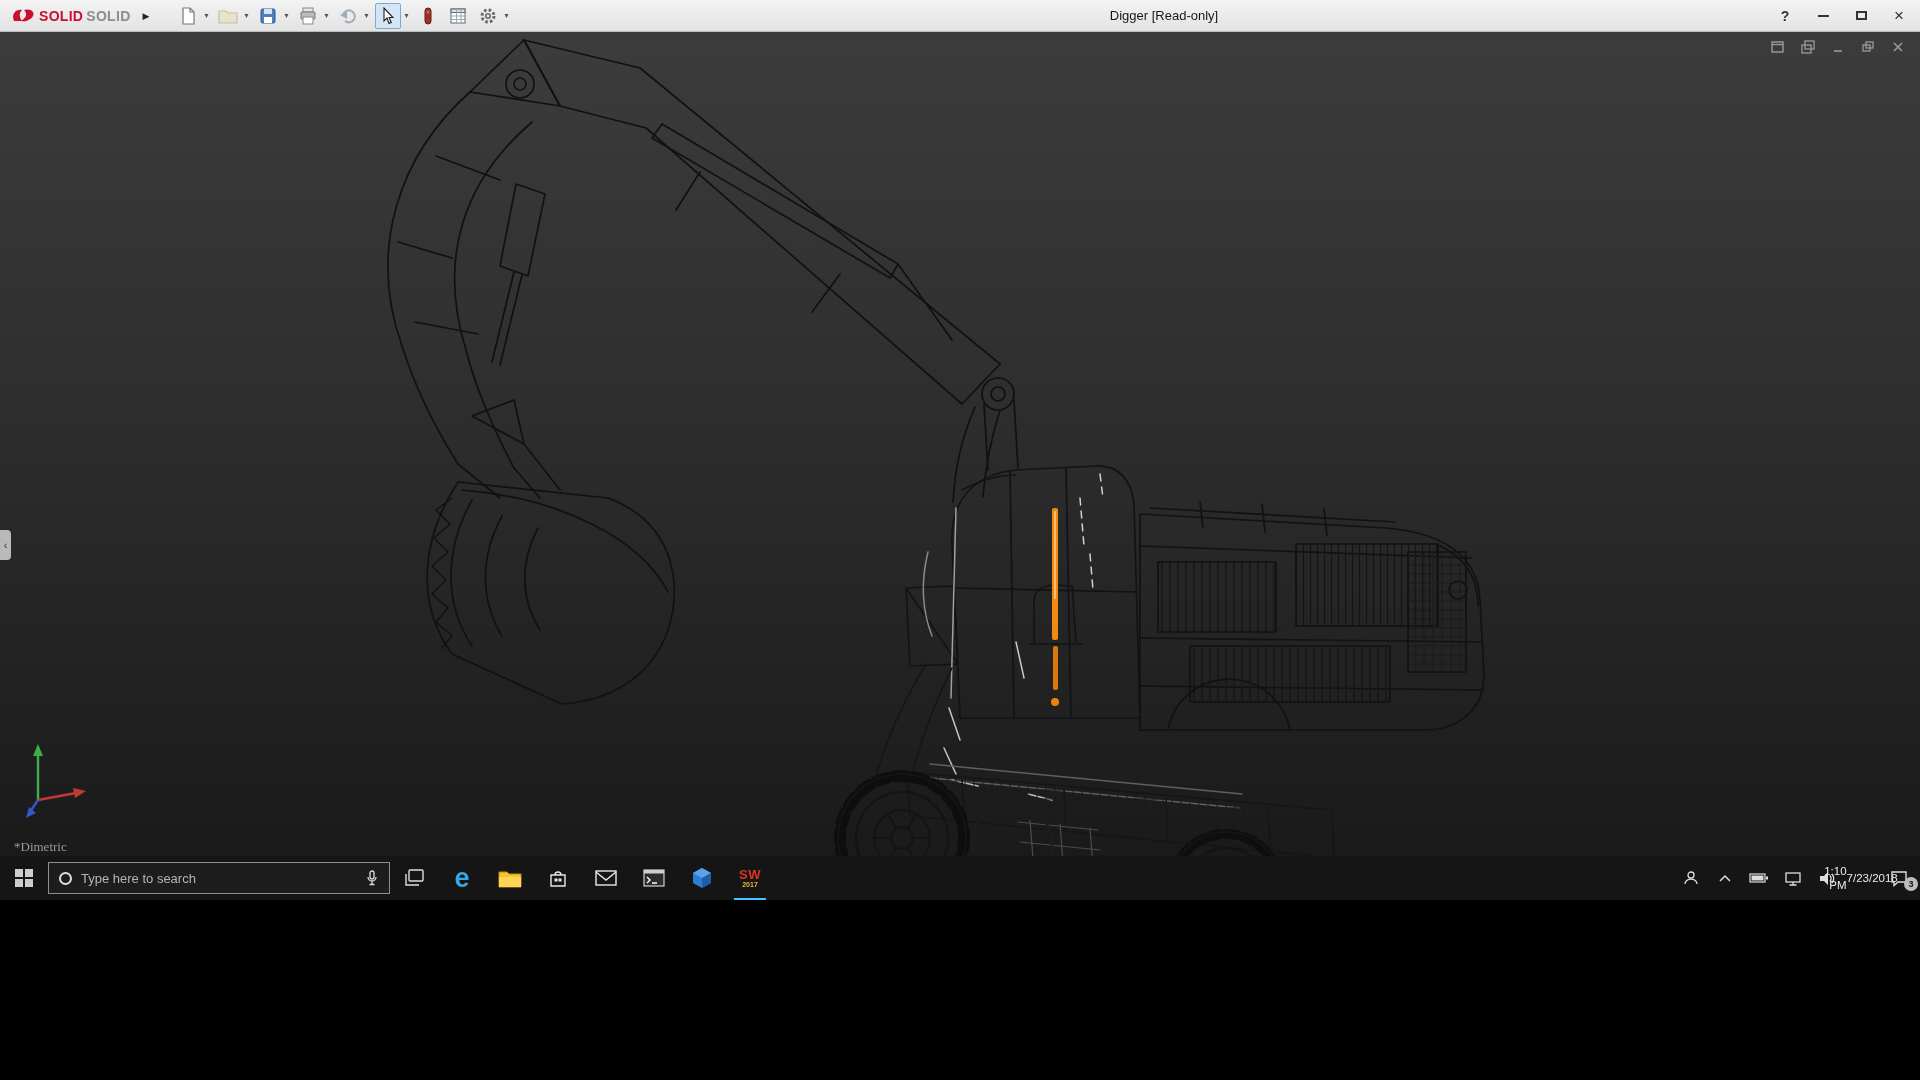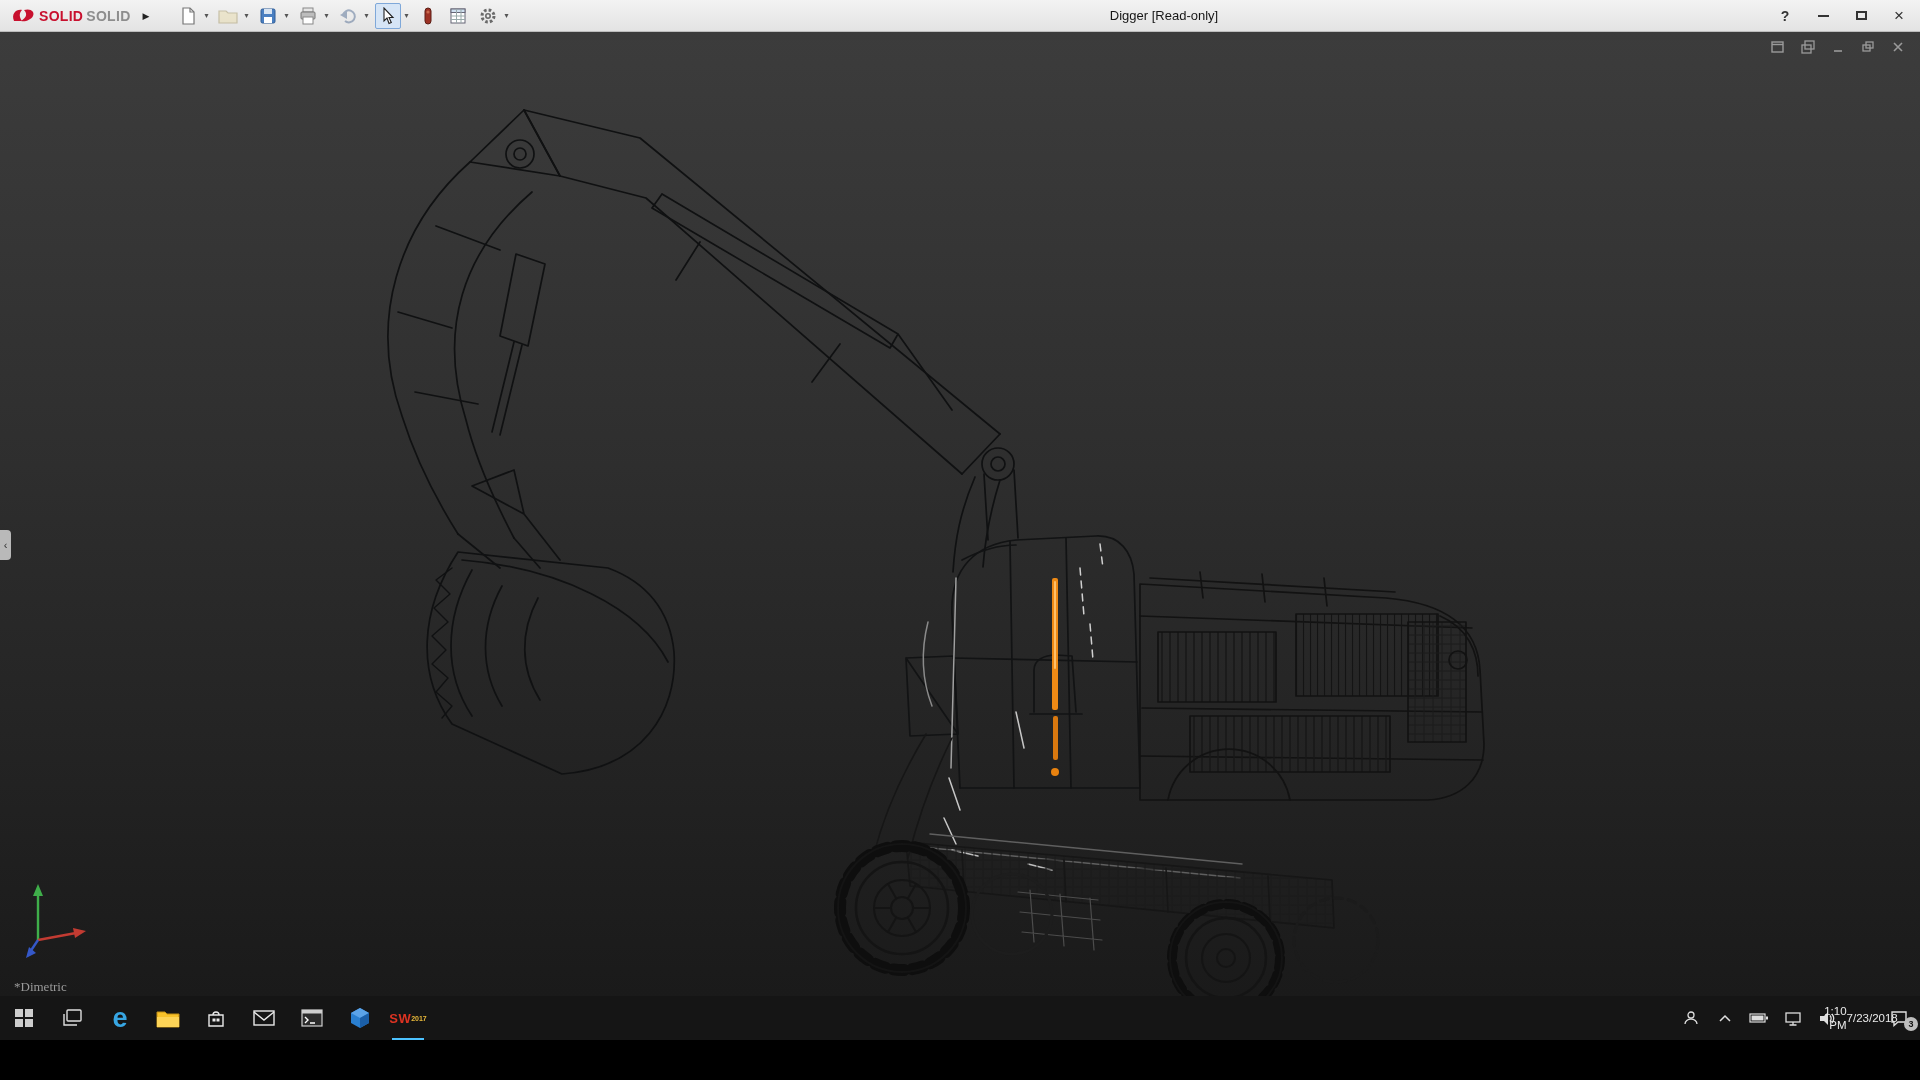--- a/index.html
+++ b/index.html
@@ -1,18 +1,18 @@
 <!DOCTYPE html>
 <html><head>
 <meta charset="utf-8">
 <style>
   * { margin:0; padding:0; box-sizing:border-box; }
   html,body { width:1920px; height:1080px; background:#000; overflow:hidden;
               font-family:"Liberation Sans", sans-serif; }
-  .screen { position:relative; width:1920px; height:1040px; overflow:hidden; }
+  .screen { position:relative; width:1920px; height:900px; overflow:hidden; }
 
   
   .titlebar { position:absolute; top:0; left:0; right:0; height:32px;
     background:linear-gradient(#f3f3f3,#e3e3e3); border-bottom:1px solid #bdbdbd;
     display:flex; align-items:center; z-index:30; }
   .brand { display:flex; align-items:center; margin-left:10px; gap:3px; }
   .brand .b-solid { color:#c8102e; font-weight:bold; font-size:14px; letter-spacing:.3px; }
   .brand .b-works { color:#8d8d8d; font-weight:bold; font-size:14px; letter-spacing:.3px; }
   .flyout { background:none; border:none; font-size:9px; color:#222; margin-left:12px; cursor:default; }
   .toolbar { display:flex; align-items:center; margin-left:26px; gap:4px; }
@@ -52,21 +52,21 @@
     background:none; border:none; position:relative; }
   .start-grid { display:grid; grid-template-columns:8px 8px; grid-template-rows:8px 8px; gap:2px; }
   .start-grid span { background:#cdcdcd; }
   .searchbox { width:342px; height:32px; background:#1d1d1d; border:1px solid #8f8f8f;
     display:flex; align-items:center; padding:0 10px; gap:9px; }
   .search-circle { width:13px; height:13px; border:2px solid #e0e0e0; border-radius:50%; flex:none; }
   .searchbox input { flex:1; background:transparent; border:none; outline:none;
     color:#cfcfcf; font-size:13px; font-family:"Liberation Sans",sans-serif; }
   .searchbox input::placeholder { color:#b5b5b5; opacity:1; }
   .edge-e { font-size:27px; font-weight:bold; color:#37a6e3; line-height:1; }
-  .sw-ico { display:flex; flex-direction:row; align-items:center; line-height:1; }
+  .sw-ico { display:flex; flex-direction:column; align-items:center; line-height:1; }
   .sw-ico .sw-l { color:#dd3322; font-weight:bold; font-size:13px; letter-spacing:.5px; }
   .sw-ico .sw-y { color:#e8b83a; font-size:7px; font-weight:bold; }
   .running-bar { position:absolute; bottom:0; left:8px; right:8px; height:2px; background:#4cc2ff; }
   .tray { margin-left:auto; display:flex; align-items:center; gap:12px; padding-right:6px; }
   .tray button { background:none; border:none; display:flex; align-items:center; justify-content:center;
     width:22px; height:30px; position:relative; }
   .clock { text-align:right; color:#eaeaea; font-size:11.5px; line-height:14px; width:66px; }
   .action-center { width:30px !important; }
   .badge { position:absolute; right:-4px; bottom:2px; min-width:14px; height:14px; border-radius:7px;
     background:#bdbdbd; color:#111; font-size:9px; font-weight:bold;
@@ -343,20 +343,28 @@
   <footer class="taskbar">
     <button class="tb-ico">
       <span class="start-grid">
           <span></span>
           <span></span>
           <span></span>
           <span></span>
         </span>
     </button>
 
+    <div class="searchbox">
+      <span class="search-circle"></span>
+      <input type="text" placeholder="Type here to search" style="">
+      <svg width="14" height="17" viewBox="0 0 14 17">
+        <rect x="5" y="1" width="4" height="8" rx="2" stroke="#ddd" stroke-width="1.3" fill="none"></rect>
+        <path d="M3 7 a4 4 0 0 0 8 0 M7 11 V14 M4.5 14.5 H9.5" stroke="#ddd" stroke-width="1.3" fill="none"></path>
+      </svg>
+    </div>
 
     <button class="tb-ico">
       <svg width="20" height="18" viewBox="0 0 20 18">
         <rect x="5" y="1" width="14" height="11" rx="1" stroke="#dedede" stroke-width="1.4" fill="none"></rect>
         <path d="M2 5 L2 16 L15 16" stroke="#dedede" stroke-width="1.4" fill="none"></path>
       </svg>
     </button>
 
     <button class="tb-ico">
       <span class="edge-e">e</span>

